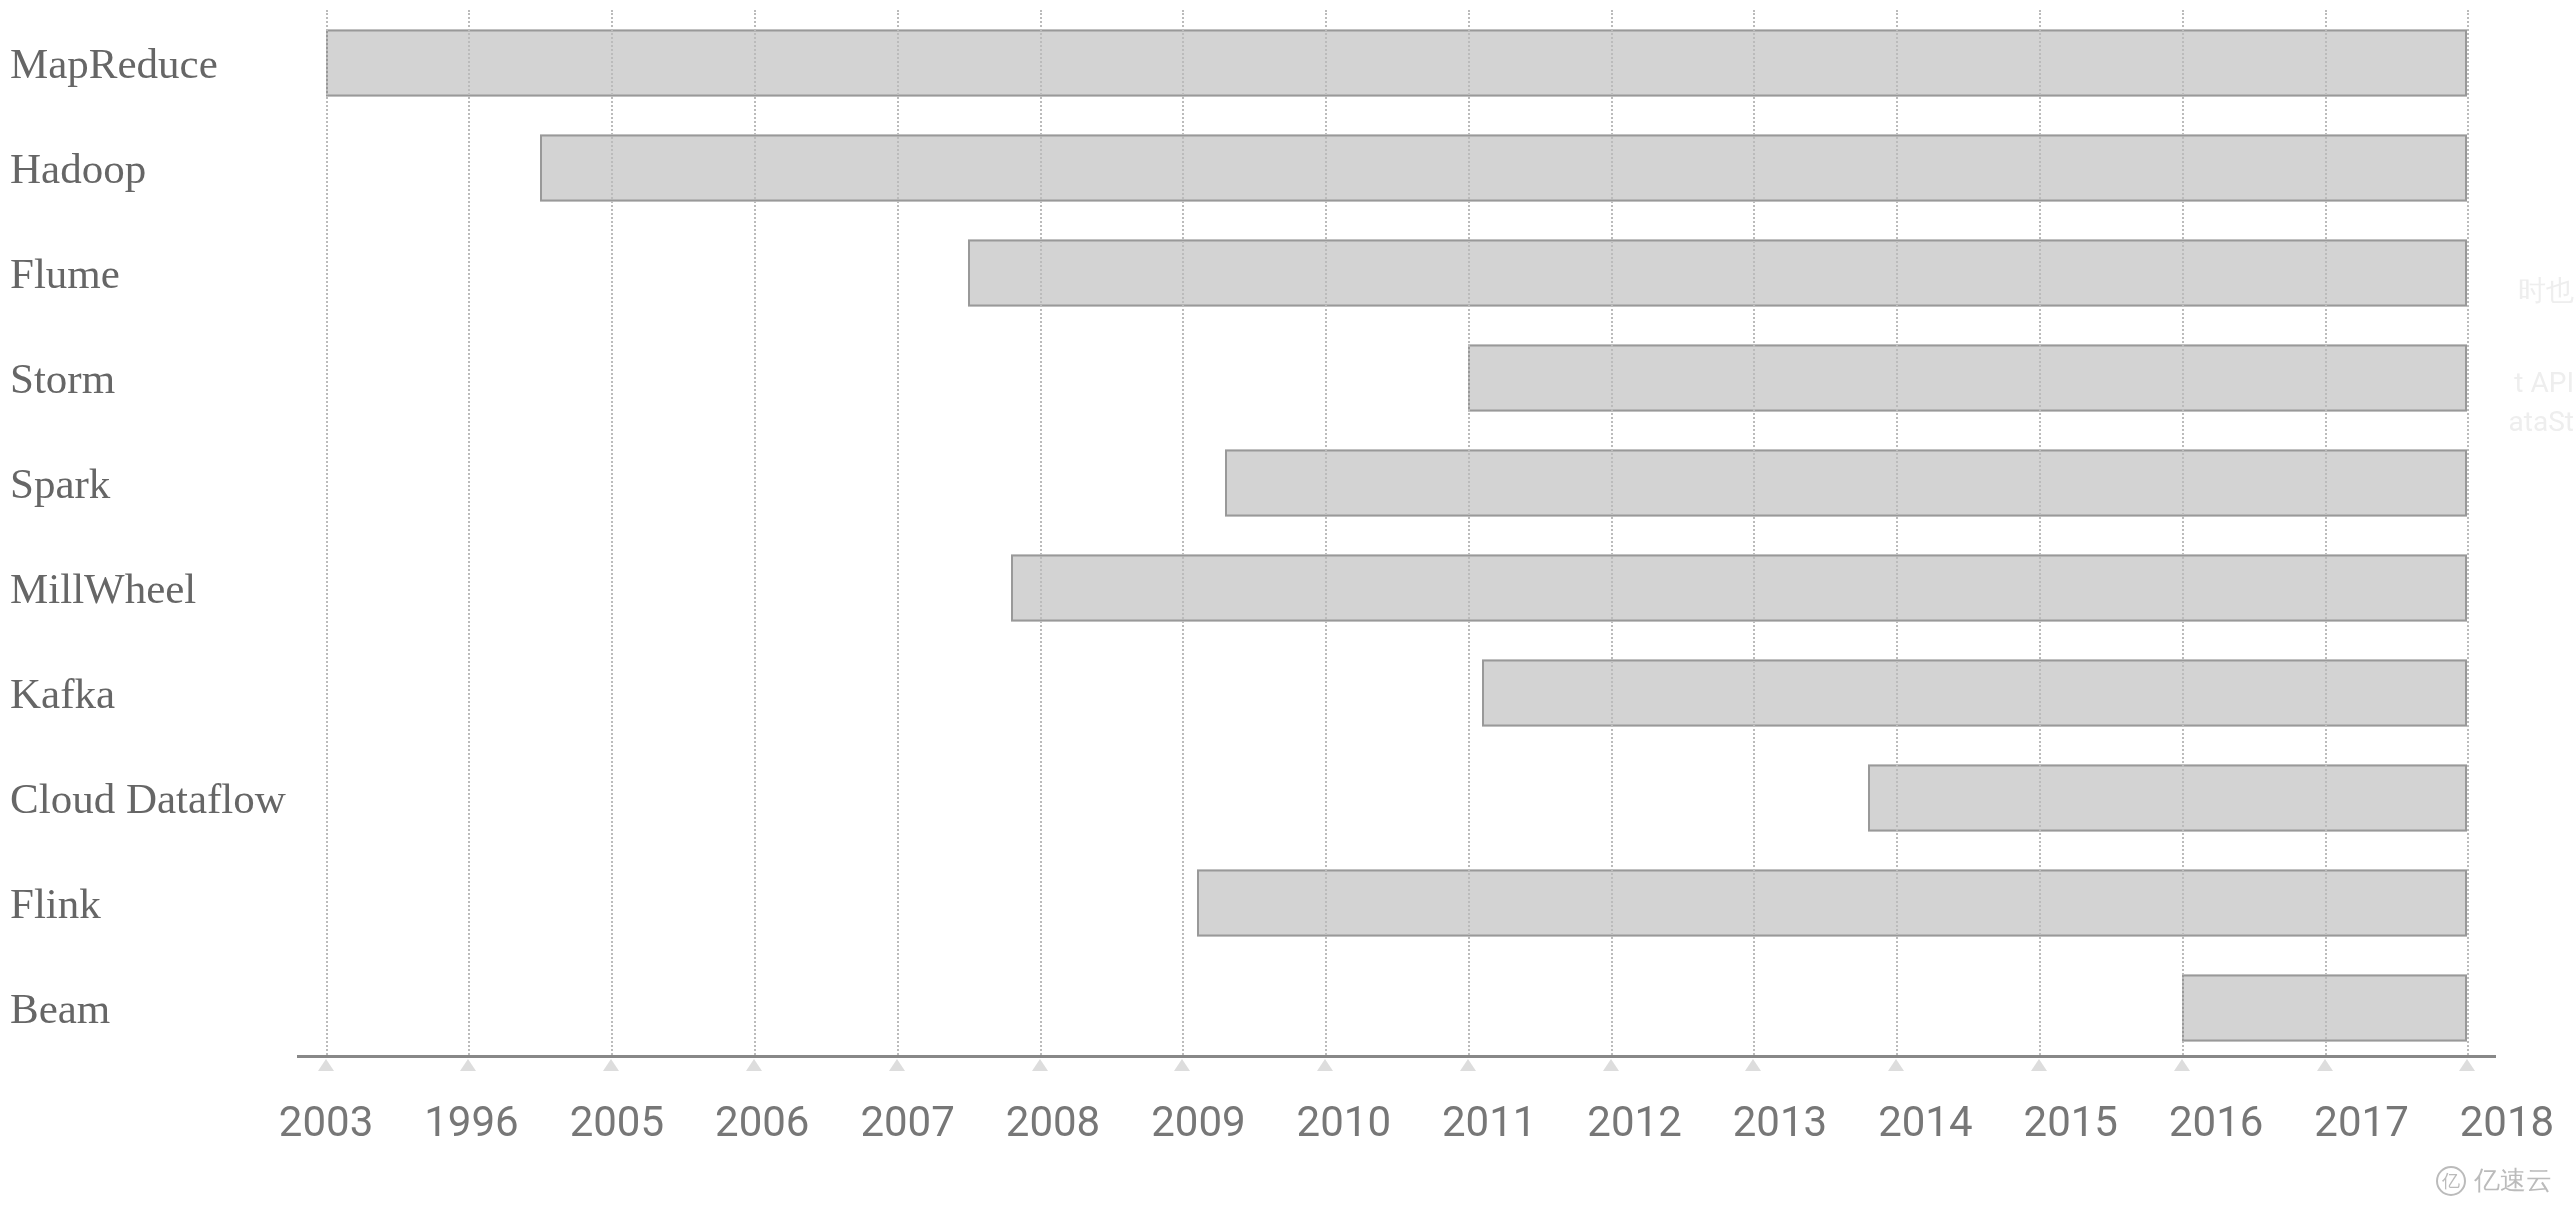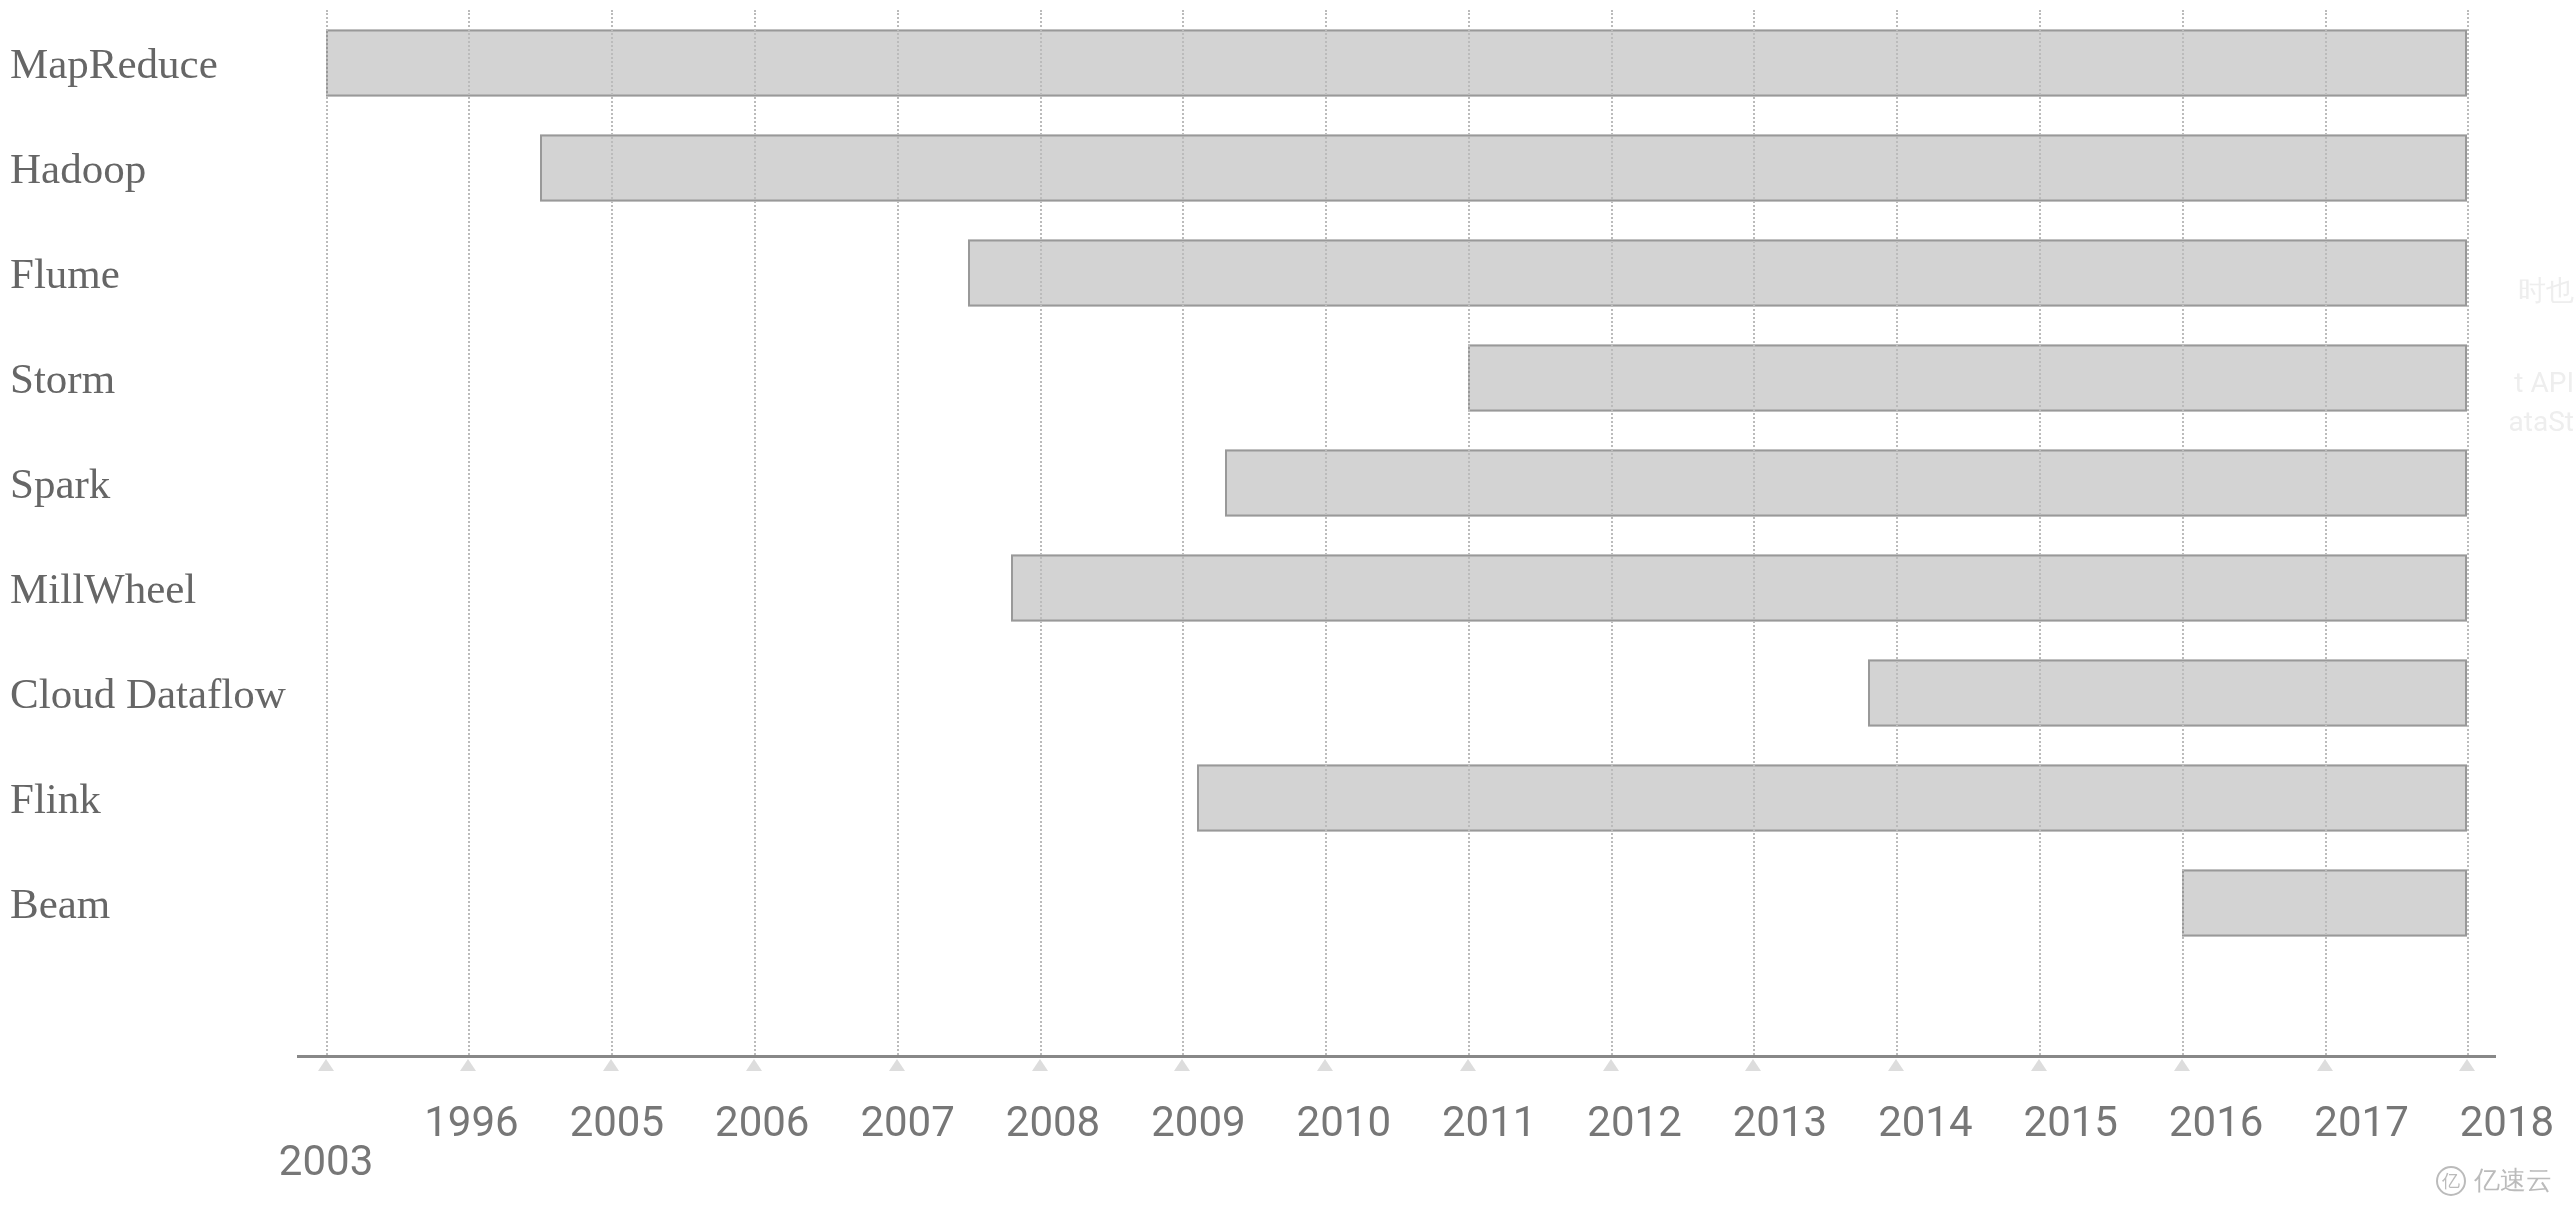--- a/index.html
+++ b/index.html
@@ -158,20 +158,24 @@
           <div class="row-label">Storm</div>
           <div class="bar" style="left: 53.2468%; width: 45.4545%;"></div>
         </div>
         <div class="row">
           <div class="row-label">Spark</div>
           <div class="bar" style="left: 42.2078%; width: 56.4935%;"></div>
         </div>
         <div class="row">
           <div class="row-label">MillWheel</div>
           <div class="bar" style="left: 32.4675%; width: 66.2338%;"></div>
+        </div>
+        <div class="row">
+          <div class="row-label">Kafka</div>
+          <div class="bar" style="left: 53.8961%; width: 44.8052%;"></div>
         </div>
         <div class="row">
           <div class="row-label">Cloud Dataflow</div>
           <div class="bar" style="left: 71.4286%; width: 27.2727%;"></div>
         </div>
         <div class="row">
           <div class="row-label">Flink</div>
           <div class="bar" style="left: 40.9091%; width: 57.7922%;"></div>
         </div>
         <div class="row">
@@ -209,21 +213,21 @@
         <div class="gridline" style="left: 85.7143%;"></div>
         <div class="tick-mark" style="left: 85.7143%;"></div>
         <div class="gridline" style="left: 92.2078%;"></div>
         <div class="tick-mark" style="left: 92.2078%;"></div>
         <div class="gridline" style="left: 98.7013%;"></div>
         <div class="tick-mark" style="left: 98.7013%;"></div>
       </div>
   </div>
 
   <div class="x-labels" id="xlabels">
-      <div class="x-label" style="left: 1.2987%; margin-top: 39px;">2003</div>
+      <div class="x-label" style="left: 1.2987%;">2003</div>
       <div class="x-label" style="left: 7.79221%;">1996</div>
       <div class="x-label" style="left: 14.2857%;">2005</div>
       <div class="x-label" style="left: 20.7792%; text-align: right;">2006</div>
       <div class="x-label" style="left: 27.2727%;">2007</div>
       <div class="x-label" style="left: 33.7662%;">2008</div>
       <div class="x-label" style="left: 40.2597%;">2009</div>
       <div class="x-label" style="left: 46.7532%;">2010</div>
       <div class="x-label" style="left: 53.2468%;">2011</div>
       <div class="x-label" style="left: 59.7403%;">2012</div>
       <div class="x-label" style="left: 66.2338%;">2013</div>

